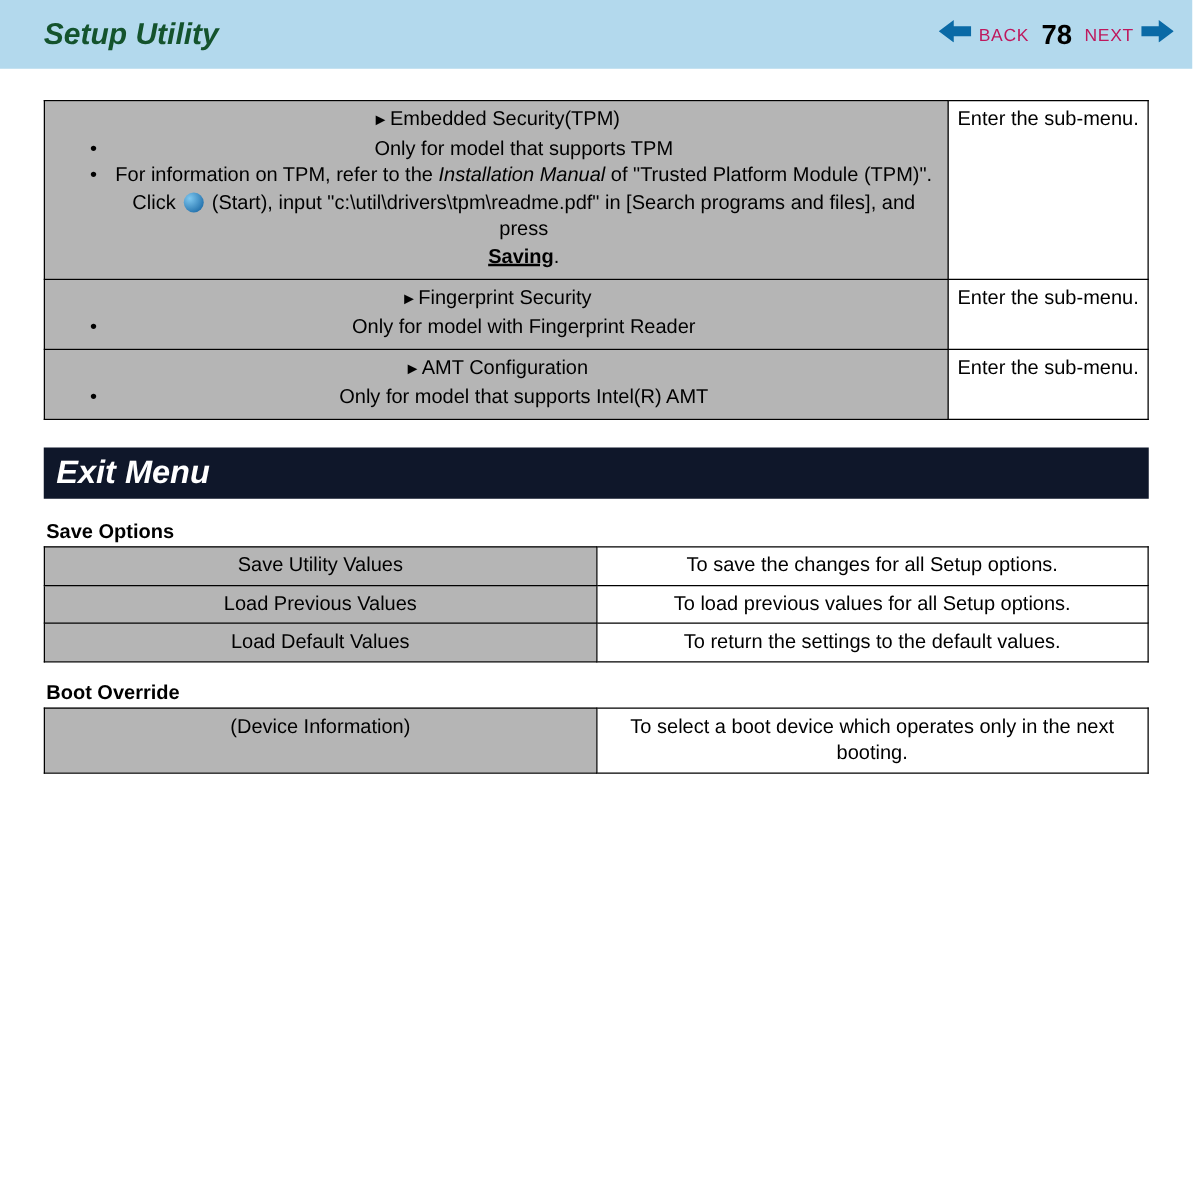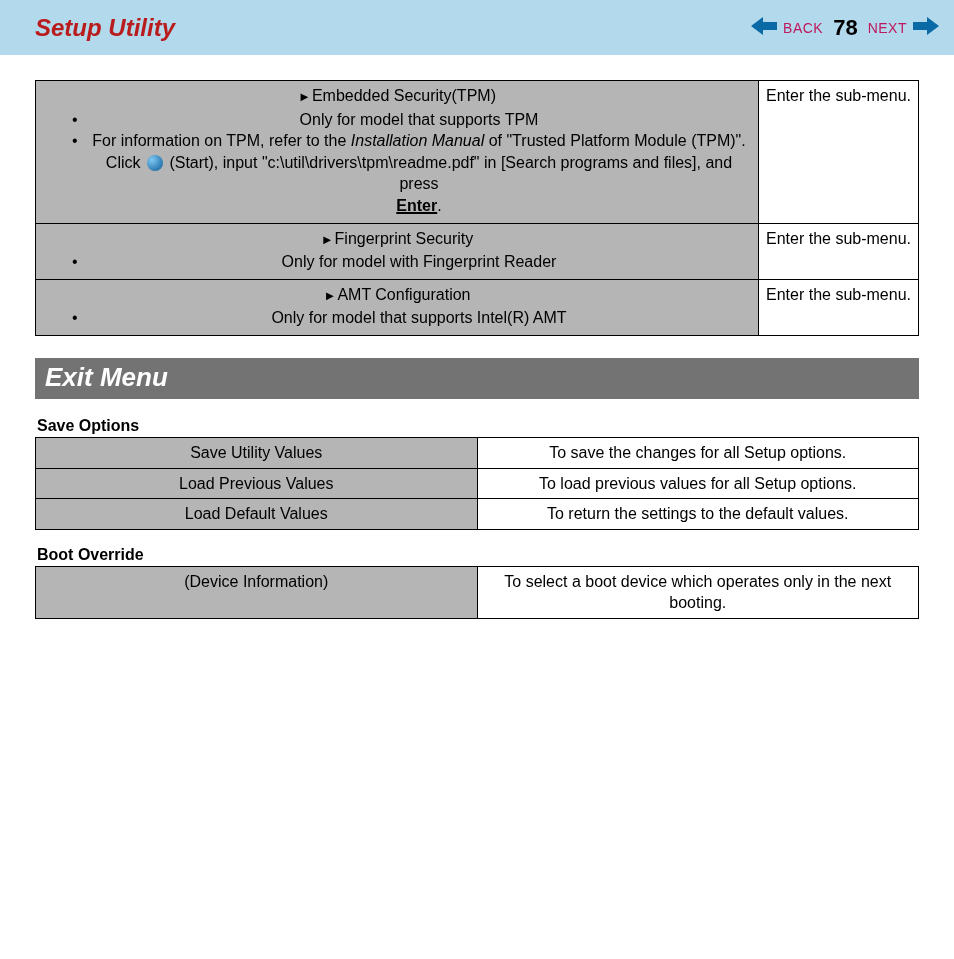--- a/index.html
+++ b/index.html
@@ -17,21 +17,21 @@
     height: 55px;
     display: flex;
     align-items: center;
     justify-content: space-between;
     padding: 0 15px 0 35px;
   }
   .page-title {
     font-size: 24px;
     font-weight: bold;
     font-style: italic;
-    color: #b91c1c;
+    color: #14532d;
   }
   .nav {
     display: flex;
     align-items: center;
     gap: 6px;
   }
   .nav-link {
     color: #be185d;
     font-size: 14px;
     letter-spacing: 0.5px;
@@ -78,21 +78,21 @@
     padding-left: 14px;
     line-height: 1.35;
   }
   .bullets li::before {
     content: "•";
     position: absolute;
     left: 0;
     top: 0;
   }
   .section-bar {
-    background: #737373;
+    background: #0f172a;
     color: #fff;
     font-size: 26px;
     font-weight: bold;
     font-style: italic;
     padding: 4px 10px 6px 10px;
     margin: 22px 0 18px 0;
   }
   .subhead {
     font-weight: bold;
     margin: 16px 0 2px 2px;
@@ -146,21 +146,21 @@
   <table class="first-tbl">
     <tbody>
         <tr>
       <td class="gray">
         <span class="tri">Embedded Security(TPM)</span>
         <ul class="bullets">
           <li>Only for model that supports TPM</li>
           <li>
             <span>For information on TPM, refer to the </span><span class="italic">Installation Manual</span><span> of "Trusted Platform Module (TPM)".</span><br>
             <span>Click </span><span class="start-icon"></span><span> (Start), input "c:\util\drivers\tpm\readme.pdf" in [Search programs and files], and press </span><br>
-            <span class="enter-key">Enter</span><span>.</span>
+            <span class="enter-key">Saving</span><span>.</span>
           </li>
         </ul>
       </td>
       <td class="col-right">Enter the sub-menu.</td>
     </tr>
     <tr>
       <td class="gray">
         <span class="tri">Fingerprint Security</span>
         <ul class="bullets">
           <li>Only for model with Fingerprint Reader</li>

